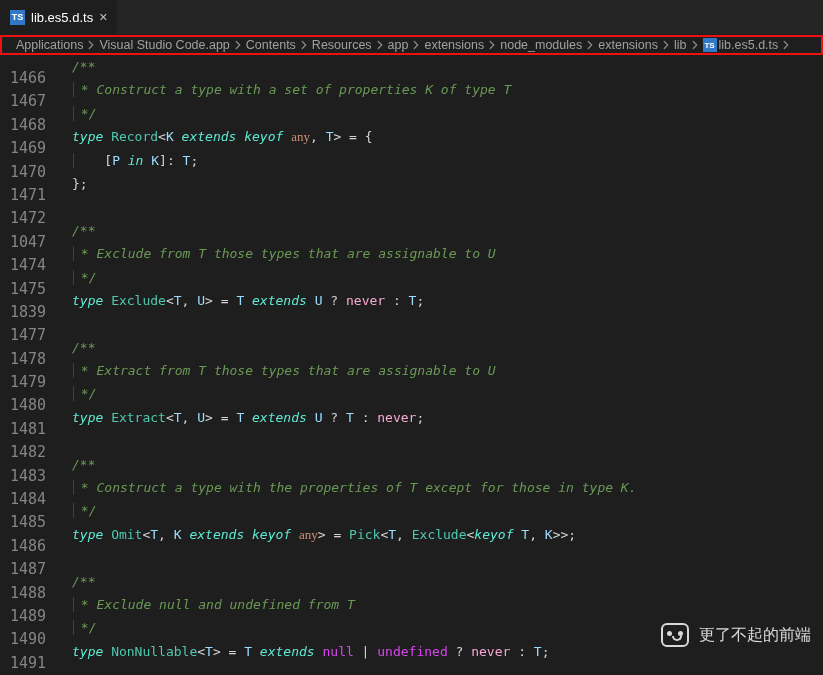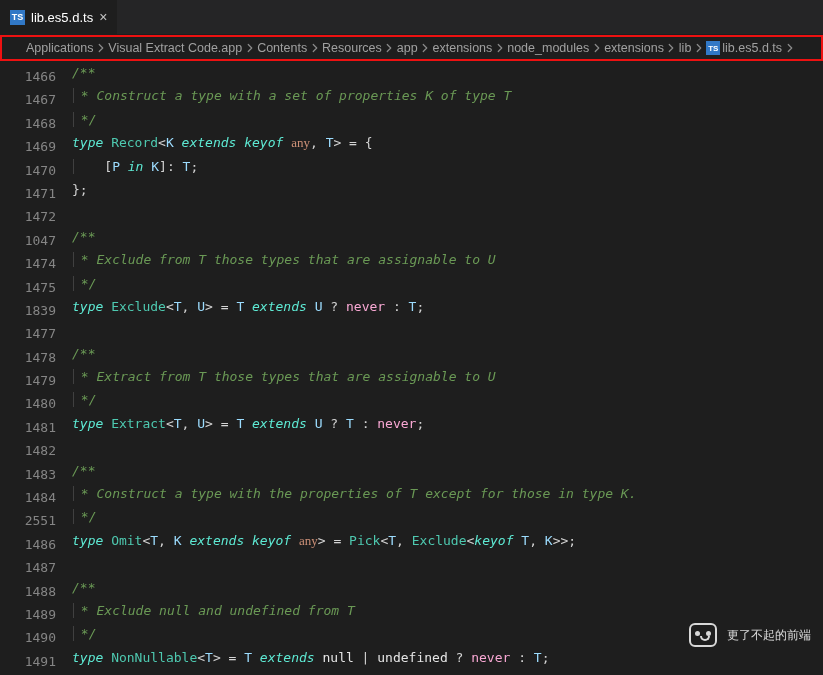--- a/index.html
+++ b/index.html
@@ -50,26 +50,26 @@
     font-size: 8px;
     font-weight: bold;
     display: inline-flex;
     align-items: center;
     justify-content: center;
     font-family: sans-serif;
     margin-right: 2px;
   }
   
   .breadcrumb-bar {
-    height: 26px;
+    height: 20px;
     background: #1e1e1e;
     border: 2px solid #e11;
     display: flex;
     align-items: center;
-    padding: 0 24px;
+    padding: 0 14px;
     color: #a0a0a0;
     font-family: -apple-system, "Segoe UI", sans-serif;
     font-size: 12.5px;
     white-space: nowrap;
     overflow: hidden;
   }
   .crumb { display: inline-flex; align-items: center; }
   .crumb-sep {
     display: inline-flex; align-items: center; justify-content: center;
     width: 16px; color: #8a8a8a;
@@ -77,25 +77,25 @@
   .crumb-sep svg { width: 14px; height: 14px; }
   
   .editor {
     display: flex;
     height: calc(675px - 35px - 28px);
     background: #1e1e1e;
   }
   .gutter {
     width: 72px;
     padding-right: 16px;
-    text-align: right;
+    text-align: center;
     color: #858585;
-    font-size: 13px;
+    font-size: 15px;
     line-height: 23.4px;
-    padding-top: 4px;
+    padding-top: 12px;
     flex-shrink: 0;
     user-select: none;
   }
   .code {
     flex: 1;
     font-size: 13px;
     line-height: 23.4px;
     white-space: pre;
     position: relative;
   }
@@ -114,33 +114,33 @@
     z-index: 0;
   }
   .code .line > span { position: relative; z-index: 1; }
   
   .c-comment { color: #6a9955; font-style: italic; }
   .c-keyword { color: #5eead4; font-style: italic; }
   .c-type { color: #4ec9b0; }
   .c-any { color: #ce9178; font-family: Liberation Serif, serif; }
   .c-punc { color: #d4d4d4; }
   .c-var { color: #9cdcfe; }
-  .c-null { color: #e5e5e5; }
+  .c-null { color: #d946ef; }
   .c-never { color: #f9a8d4; }
   
   .watermark {
     position: absolute;
     right: 12px;
     bottom: 28px;
     display: flex;
     align-items: center;
     gap: 10px;
     color: #e8e8e8;
     font-family: sans-serif;
-    font-size: 12px;
+    font-size: 16px;
     opacity: 0.92;
   }
   .wm-icon {
     width: 28px; height: 24px;
     border: 2px solid #e8e8e8;
     border-radius: 6px;
     position: relative;
   }
   .wm-icon::before, .wm-icon::after {
     content: "";
@@ -170,21 +170,21 @@
   </div>
 </div>
 
 <div class="breadcrumb-bar" id="breadcrumb">
     <span class="crumb">Applications</span>
     <span class="crumb-sep">
       <svg viewBox="0 0 16 16" fill="none">
         <path d="M6 4l4 4-4 4" stroke="#8a8a8a" stroke-width="1.4" stroke-linecap="round" stroke-linejoin="round"></path>
       </svg>
     </span>
-    <span class="crumb">Visual Extract Code.app</span>
+    <span class="crumb">Visual Studio Code.app</span>
     <span class="crumb-sep">
       <svg viewBox="0 0 16 16" fill="none">
         <path d="M6 4l4 4-4 4" stroke="#8a8a8a" stroke-width="1.4" stroke-linecap="round" stroke-linejoin="round"></path>
       </svg>
     </span>
     <span class="crumb">Contents</span>
     <span class="crumb-sep">
       <svg viewBox="0 0 16 16" fill="none">
         <path d="M6 4l4 4-4 4" stroke="#8a8a8a" stroke-width="1.4" stroke-linecap="round" stroke-linejoin="round"></path>
       </svg>
@@ -247,21 +247,21 @@
       <div class="line">1475</div>
       <div class="line">1839</div>
       <div class="line">1477</div>
       <div class="line">1478</div>
       <div class="line">1479</div>
       <div class="line">1480</div>
       <div class="line">1481</div>
       <div class="line">1482</div>
       <div class="line">1483</div>
       <div class="line">1484</div>
-      <div class="line">2551</div>
+      <div class="line">1485</div>
       <div class="line">1486</div>
       <div class="line">1487</div>
       <div class="line">1488</div>
       <div class="line">1489</div>
       <div class="line">1490</div>
       <div class="line">1491</div>
     </div>
   <div class="code" id="code"><div class="line"><span class="c-comment">/**</span></div><div class="line"><span class="indent-guide"></span><span class="c-comment"> * Construct a type with a set of properties K of type T</span></div><div class="line"><span class="indent-guide"></span><span class="c-comment"> */</span></div><div class="line"><span class="c-keyword">type</span><span> </span><span class="c-type">Record</span><span class="c-punc">&lt;</span><span class="c-var">K</span><span> </span><span class="c-keyword">extends</span><span> </span><span class="c-keyword">keyof</span><span> </span><span class="c-any">any</span><span class="c-punc">, </span><span class="c-var">T</span><span class="c-punc">&gt;</span><span class="c-punc"> = {</span></div><div class="line"><span class="indent-guide"></span><span class="c-punc">    [</span><span class="c-var">P</span><span> </span><span class="c-keyword">in</span><span> </span><span class="c-var">K</span><span class="c-punc">]: </span><span class="c-var">T</span><span class="c-punc">;</span></div><div class="line"><span class="c-punc">};</span></div><div class="line"><span class="hl-line"></span><span></span></div><div class="line"><span class="c-comment">/**</span></div><div class="line"><span class="indent-guide"></span><span class="c-comment"> * Exclude from T those types that are assignable to U</span></div><div class="line"><span class="indent-guide"></span><span class="c-comment"> */</span></div><div class="line"><span class="c-keyword">type</span><span> </span><span class="c-type">Exclude</span><span class="c-punc">&lt;</span><span class="c-var">T</span><span class="c-punc">, </span><span class="c-var">U</span><span class="c-punc">&gt;</span><span class="c-punc"> = </span><span class="c-var">T</span><span> </span><span class="c-keyword">extends</span><span> </span><span class="c-var">U</span><span class="c-punc"> ? </span><span class="c-never">never</span><span class="c-punc"> : </span><span class="c-var">T</span><span class="c-punc">;</span></div><div class="line"><span></span></div><div class="line"><span class="c-comment">/**</span></div><div class="line"><span class="indent-guide"></span><span class="c-comment"> * Extract from T those types that are assignable to U</span></div><div class="line"><span class="indent-guide"></span><span class="c-comment"> */</span></div><div class="line"><span class="c-keyword">type</span><span> </span><span class="c-type">Extract</span><span class="c-punc">&lt;</span><span class="c-var">T</span><span class="c-punc">, </span><span class="c-var">U</span><span class="c-punc">&gt;</span><span class="c-punc"> = </span><span class="c-var">T</span><span> </span><span class="c-keyword">extends</span><span> </span><span class="c-var">U</span><span class="c-punc"> ? </span><span class="c-var">T</span><span class="c-punc"> : </span><span class="c-never">never</span><span class="c-punc">;</span></div><div class="line"><span></span></div><div class="line"><span class="c-comment">/**</span></div><div class="line"><span class="indent-guide"></span><span class="c-comment"> * Construct a type with the properties of T except for those in type K.</span></div><div class="line"><span class="indent-guide"></span><span class="c-comment"> */</span></div><div class="line"><span class="c-keyword">type</span><span> </span><span class="c-type">Omit</span><span class="c-punc">&lt;</span><span class="c-var">T</span><span class="c-punc">, </span><span class="c-var">K</span><span> </span><span class="c-keyword">extends</span><span> </span><span class="c-keyword">keyof</span><span> </span><span class="c-any">any</span><span class="c-punc">&gt;</span><span class="c-punc"> = </span><span class="c-type">Pick</span><span class="c-punc">&lt;</span><span class="c-var">T</span><span class="c-punc">, </span><span class="c-type">Exclude</span><span class="c-punc">&lt;</span><span class="c-keyword">keyof</span><span> </span><span class="c-var">T</span><span class="c-punc">, </span><span class="c-var">K</span><span class="c-punc">&gt;&gt;;</span></div><div class="line"><span></span></div><div class="line"><span class="c-comment">/**</span></div><div class="line"><span class="indent-guide"></span><span class="c-comment"> * Exclude null and undefined from T</span></div><div class="line"><span class="indent-guide"></span><span class="c-comment"> */</span></div><div class="line"><span class="c-keyword">type</span><span> </span><span class="c-type">NonNullable</span><span class="c-punc">&lt;</span><span class="c-var">T</span><span class="c-punc">&gt;</span><span class="c-punc"> = </span><span class="c-var">T</span><span> </span><span class="c-keyword">extends</span><span> </span><span class="c-null">null</span><span class="c-punc"> | </span><span class="c-null">undefined</span><span class="c-punc"> ? </span><span class="c-never">never</span><span class="c-punc"> : </span><span class="c-var">T</span><span class="c-punc">;</span></div></div>
 </div>
 

